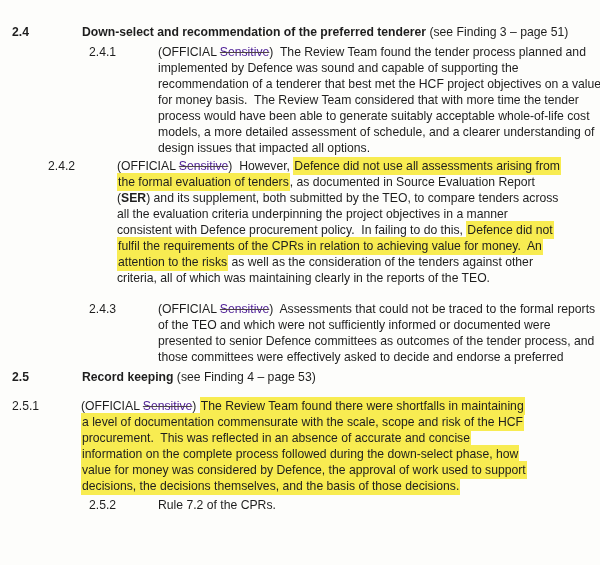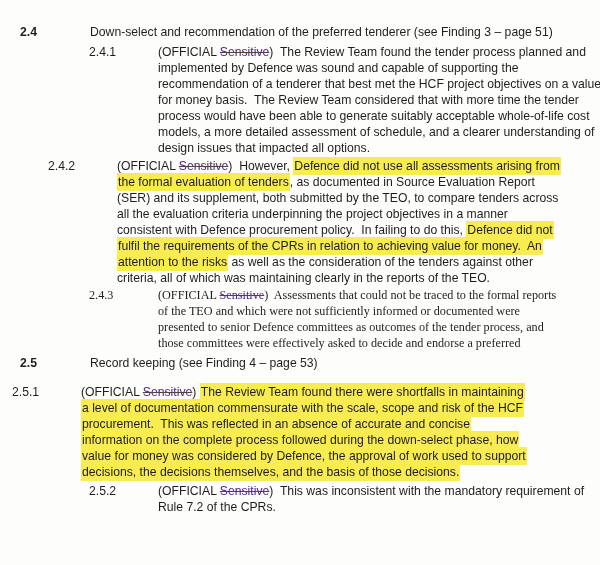--- a/index.html
+++ b/index.html
@@ -5,35 +5,35 @@
   html, body { margin: 0; padding: 0; }
   body {
     width: 600px; height: 565px; overflow: hidden;
     background: #fdfdfb;
     font-family: "Liberation Sans", "DejaVu Sans", sans-serif;
     font-size: 12.2px;
     color: #1e1e1e;
     -webkit-font-smoothing: antialiased;
   }
   #doc { padding-top: 24px; }
-  .para { display: flex; padding-left: 20px; }
+  .para { display: flex; padding-left: 12px; }
   .para .num { flex: 0 0 auto; }
   .level1 .num { width: 70px; font-weight: bold; }
   .level2 { padding-left: 89px; }
   .level2 .num { width: 69px; font-weight: normal; }
   .content { flex: 1 1 auto; min-width: 0; }
   .line { white-space: pre; line-height: 16px; height: 16px; }
-  .seg-bold { font-weight: normal; margin-top: 20px; }
+  .seg-bold { font-weight: bold; margin-top: 20px; }
   .seg-strike { text-decoration: line-through; color: #4c1d95; text-decoration-color: #4e4444; }
   .seg-hl { background: var(--hl, #f8ec51); padding: 2px 1px; }
   
   #doc .para:nth-child(1) { margin-top: 0; }
   #doc .para:nth-child(2) { margin-top: 4px; }
   #doc .para:nth-child(3) { margin-top: 2px; padding-left: 48px; }
-  #doc .para:nth-child(4) { margin-top: 1px; font-family: Liberation Serif, serif; }
+  #doc .para:nth-child(4) { margin-top: 15px; }
   #doc .para:nth-child(5) { margin-top: 4px; }
   #doc .para:nth-child(6) { margin-top: 13px; padding-left: 12px; }
   #doc .para:nth-child(7) { margin-top: 3px; }
 </style>
 </head>
 <body style="background: rgb(253, 253, 251); color: rgb(30, 30, 30);">
 
 <div id="doc">
     <div class="para level1">
       <div class="num line">2.4</div>
@@ -88,17 +88,16 @@
         <div class="line"><span class="seg-hl">a level of documentation commensurate with the scale, scope and risk of the HCF</span></div>
         <div class="line"><span class="seg-hl">procurement.  This was reflected in an absence of accurate and concise</span></div>
         <div class="line"><span class="seg-hl">information on the complete process followed during the down-select phase, how</span></div>
         <div class="line"><span class="seg-hl">value for money was considered by Defence, the approval of work used to support</span></div>
         <div class="line"><span class="seg-hl">decisions, the decisions themselves, and the basis of those decisions.</span></div>
       </div>
     </div>
     <div class="para level2">
       <div class="num line">2.5.2</div>
       <div class="content">
-        <div class="line"><span>(OFFICIAL </span><span class="seg-strike">Sensitive</span><span>)  This was inconsistent with the mandatory requirement of</span></div>
         <div class="line"><span>Rule 7.2 of the CPRs.</span></div>
       </div>
     </div>
   </div>
 
 </body></html>

